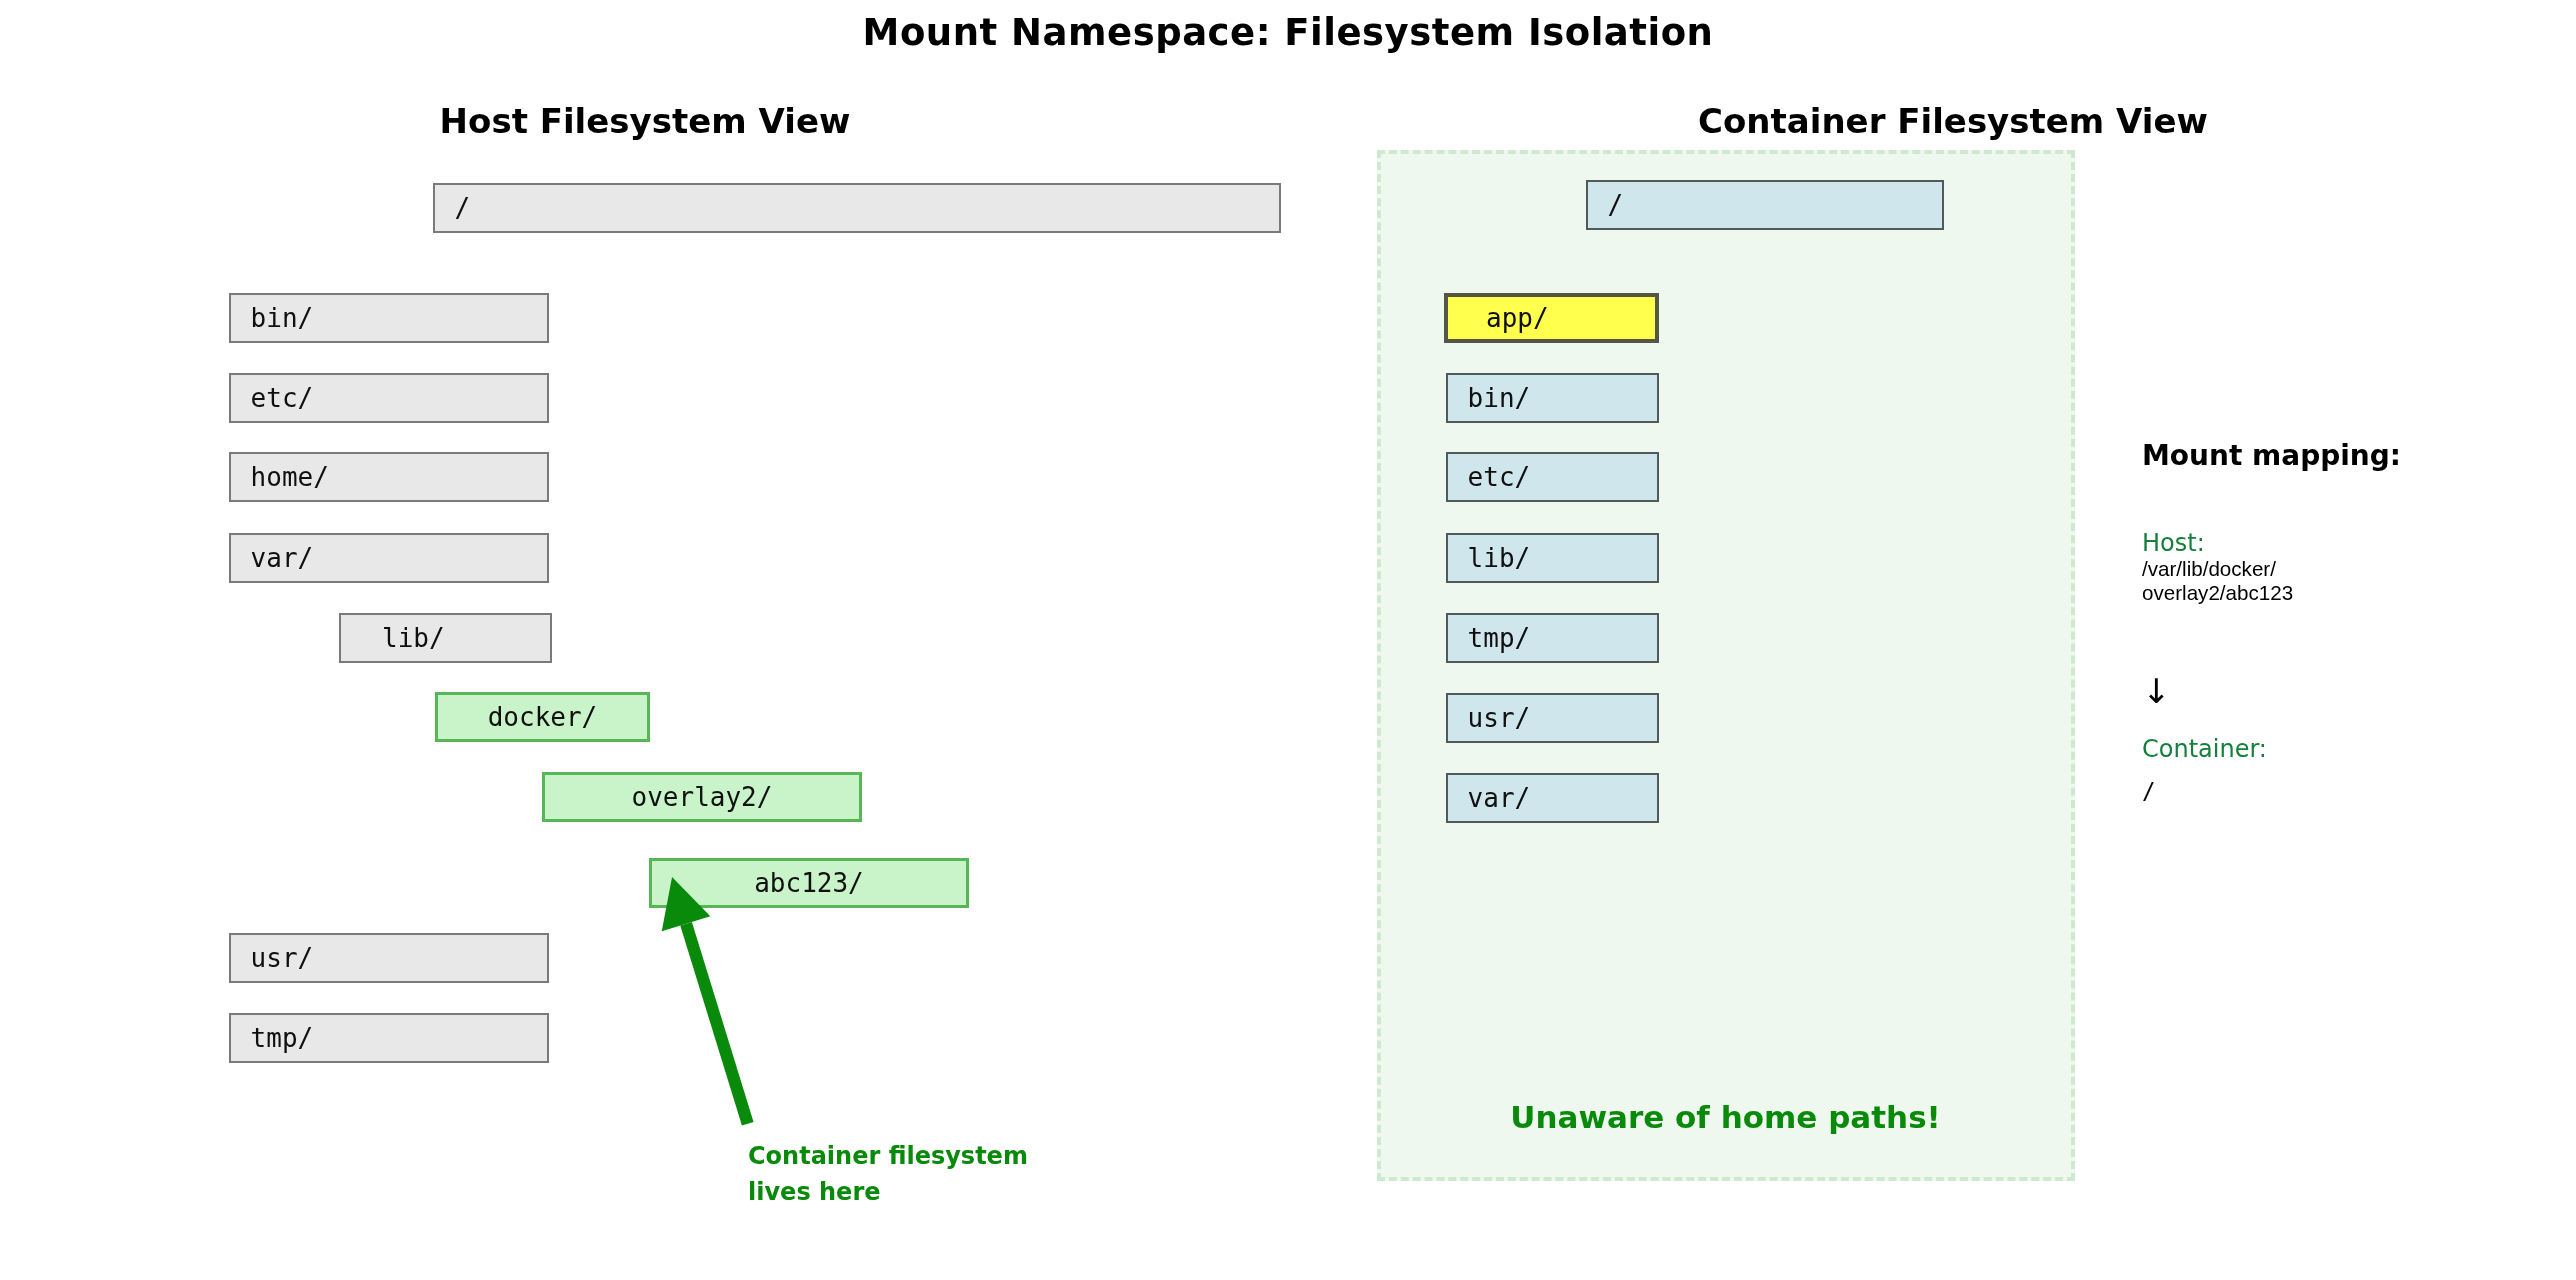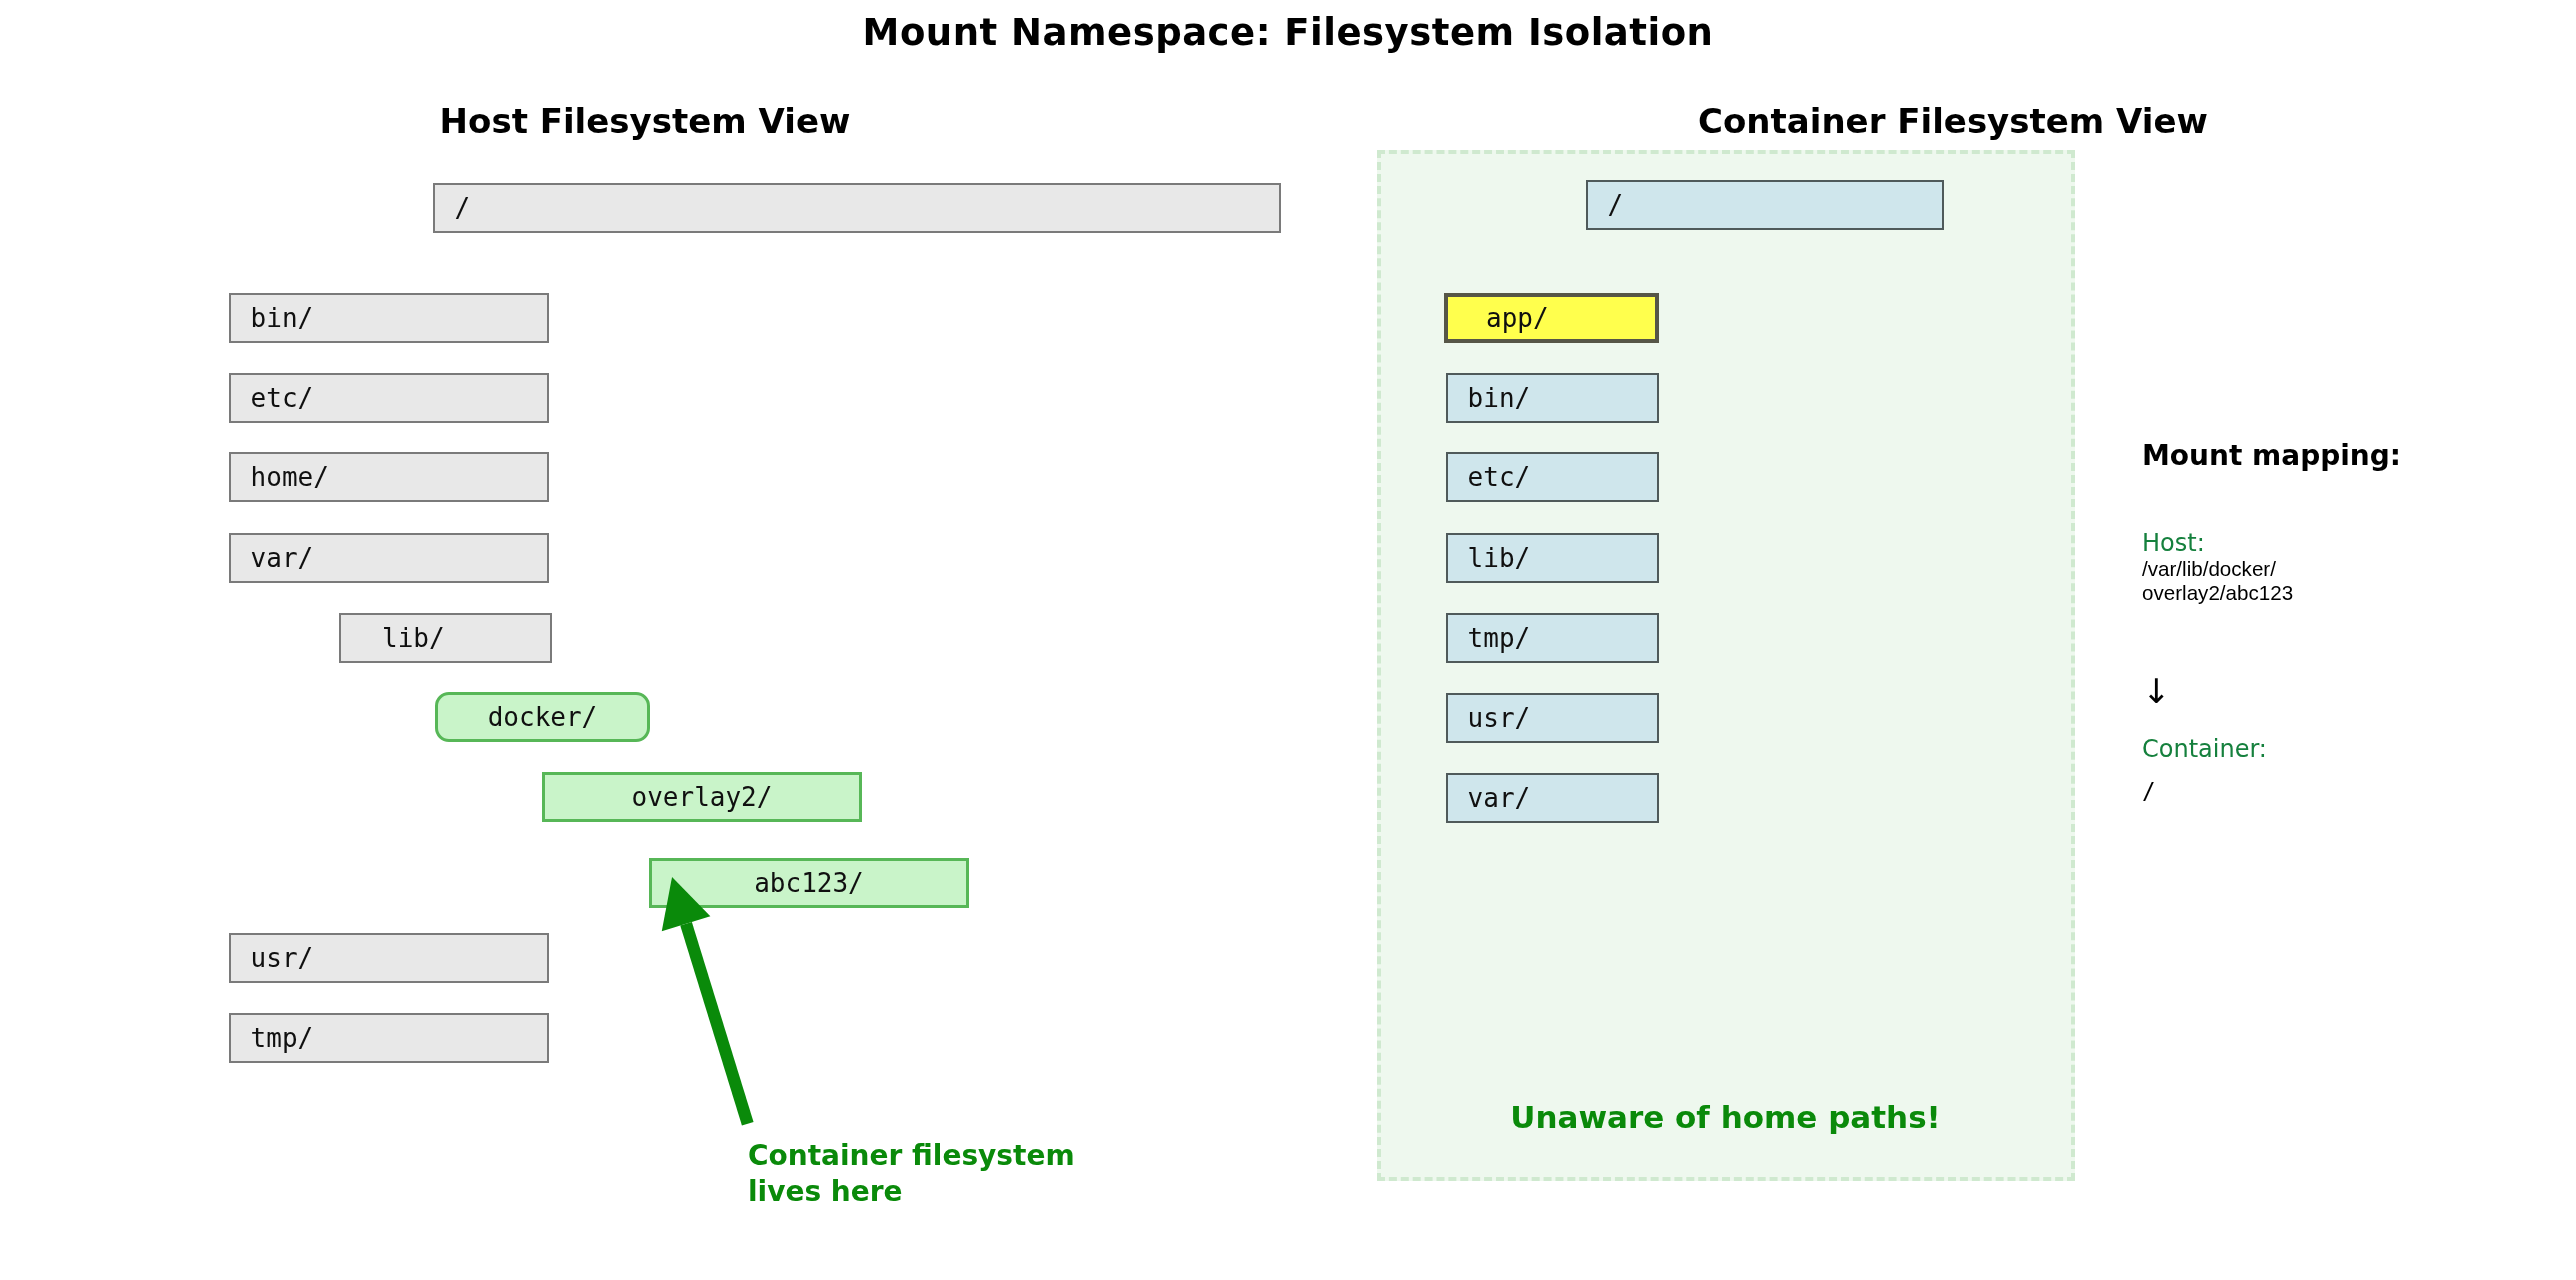--- a/index.html
+++ b/index.html
@@ -27,21 +27,21 @@
   .pad { padding-left:19.6px; }
   .pad-lib { padding-left:41px; }
   .center { justify-content:center; }
 
   .note { position:absolute; left:1381px; top:897px; width:689px; text-align:center;
           font-size:29px; font-weight:bold; line-height:39px; color:#000; }
   .warning { position:absolute; left:1381px; top:1099px; width:689px; text-align:center;
              font-size:31px; font-weight:bold; color:#0a8a0a; }
 
   .annotation { position:absolute; left:748px; top:1138px;
-                font-size:28px; font-weight:bold; color:#0a8a0a; line-height:36px; }
+                font-size:24px; font-weight:bold; color:#0a8a0a; line-height:36px; }
 
   .map-heading { position:absolute; left:2142px; top:439px; font-size:28px;
                  font-weight:bold; color:#000; }
   .map-label { position:absolute; left:2142px; font-size:24px; color:#15803d; }
   .map-mono  { position:absolute; left:2142px; font-family:Liberation Sans, sans-serif;
                font-size:20.6px; color:#000; line-height:24px; }
   .map-down  { position:absolute; left:2142px; top:671px; font-size:34px; color:#000; }
   .map-root  { position:absolute; left:2142px; top:778px;
                font-family:"DejaVu Sans Mono", monospace; font-size:22.4px; color:#000; }
 
@@ -56,21 +56,21 @@
 
   <div class="heading host">Host Filesystem View</div>
   <div class="heading container">Container Filesystem View</div>
 
   <div class="box gray pad" style="left:433px; top:183px; width:848px;">/</div>
   <div class="box gray pad" style="left:229px; top:293px; width:320px;">bin/</div>
   <div class="box gray pad" style="left:229px; top:373px; width:320px;">etc/</div>
   <div class="box gray pad" style="left:229px; top:452px; width:320px;">home/</div>
   <div class="box gray pad" style="left:229px; top:533px; width:320px;">var/</div>
   <div class="box gray pad-lib" style="left:339px; top:613px; width:213px;">lib/</div>
-  <div class="box green center" style="left:435px; top:692px; width:215px;border-radius:14px;">docker/</div>
+  <div class="box green center" style="left:435px; top:692px; width:215px;">docker/</div>
   <div class="box green center" style="left:542px; top:772px; width:320px;">overlay2/</div>
   <div class="box green center" style="left:649px; top:852px; width:320px;margin-top:6px;">abc123/</div>
   <div class="box gray pad" style="left:229px; top:933px; width:320px;">usr/</div>
   <div class="box gray pad" style="left:229px; top:1013px; width:320px;">tmp/</div>
 
   <div class="dashed-region"></div>
 
   <div class="box blue pad" style="left:1586px; top:180px; width:358px;">/</div>
   <div class="box yellow pad" style="left:1444px; top:293px; width:215px;padding-left:38px;">app/</div>
   <div class="box blue pad" style="left:1446px; top:373px; width:213px;">bin/</div>

